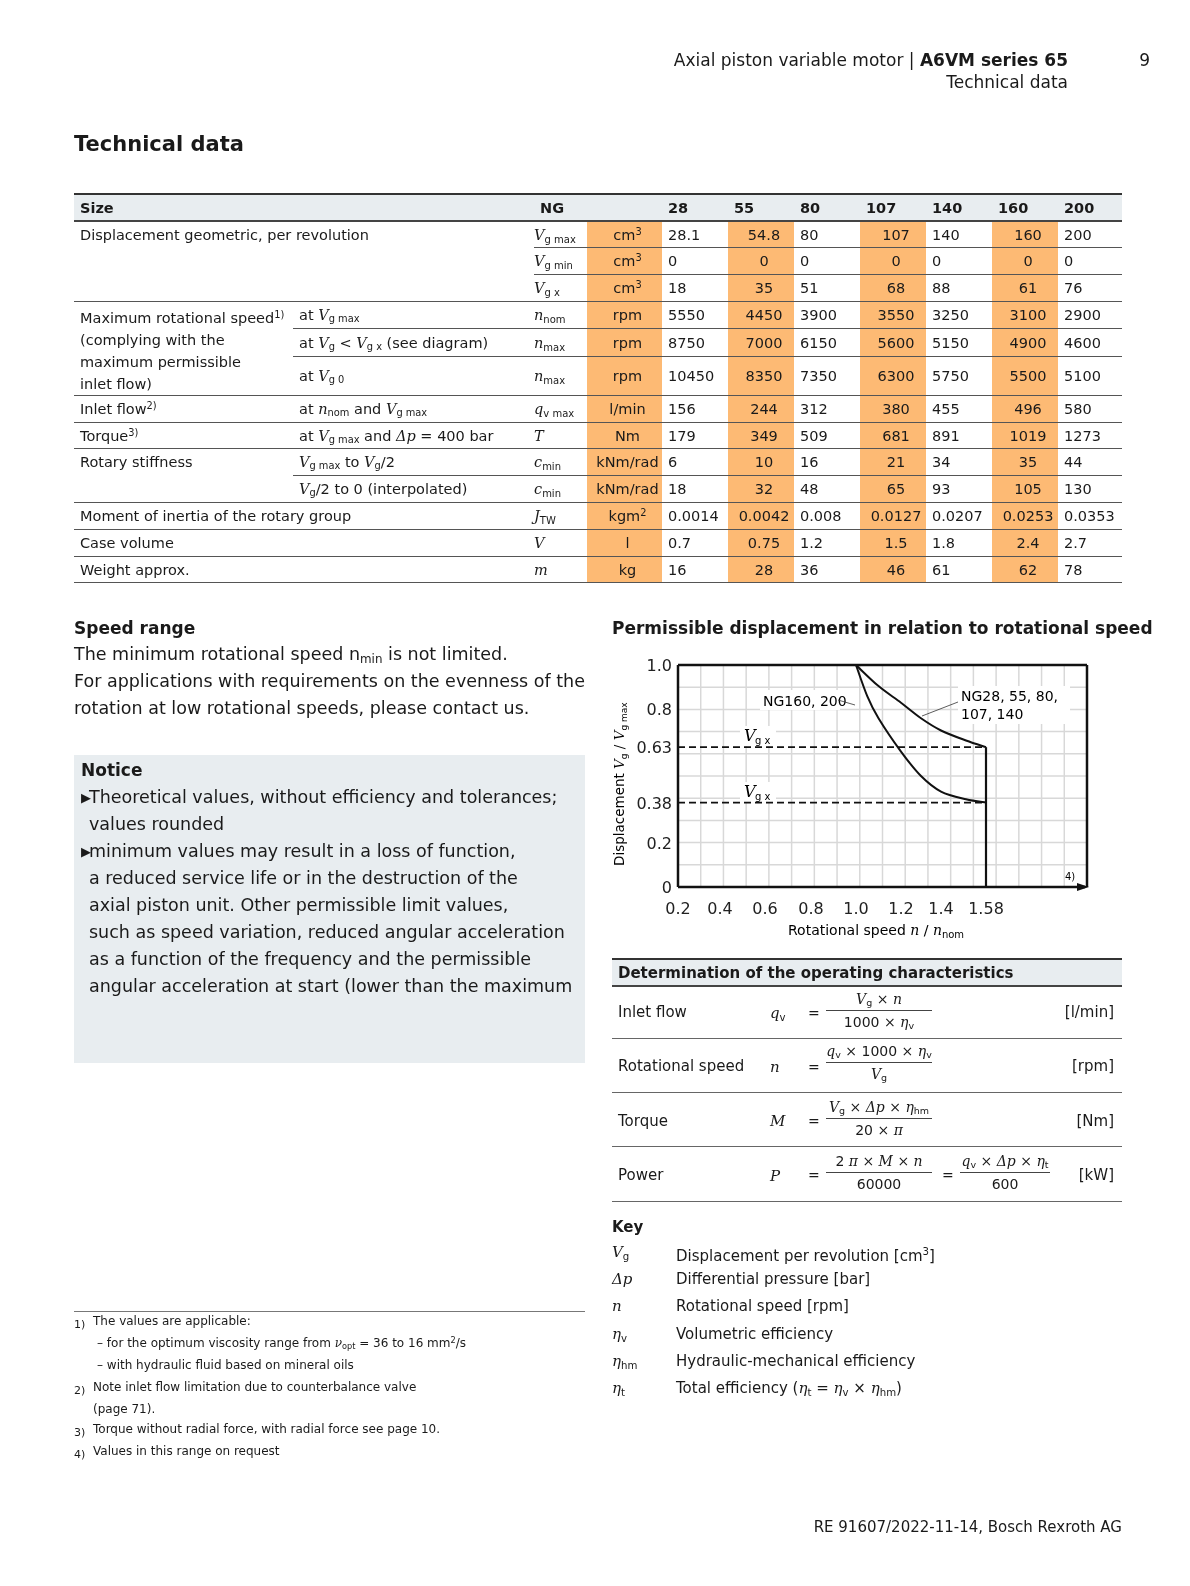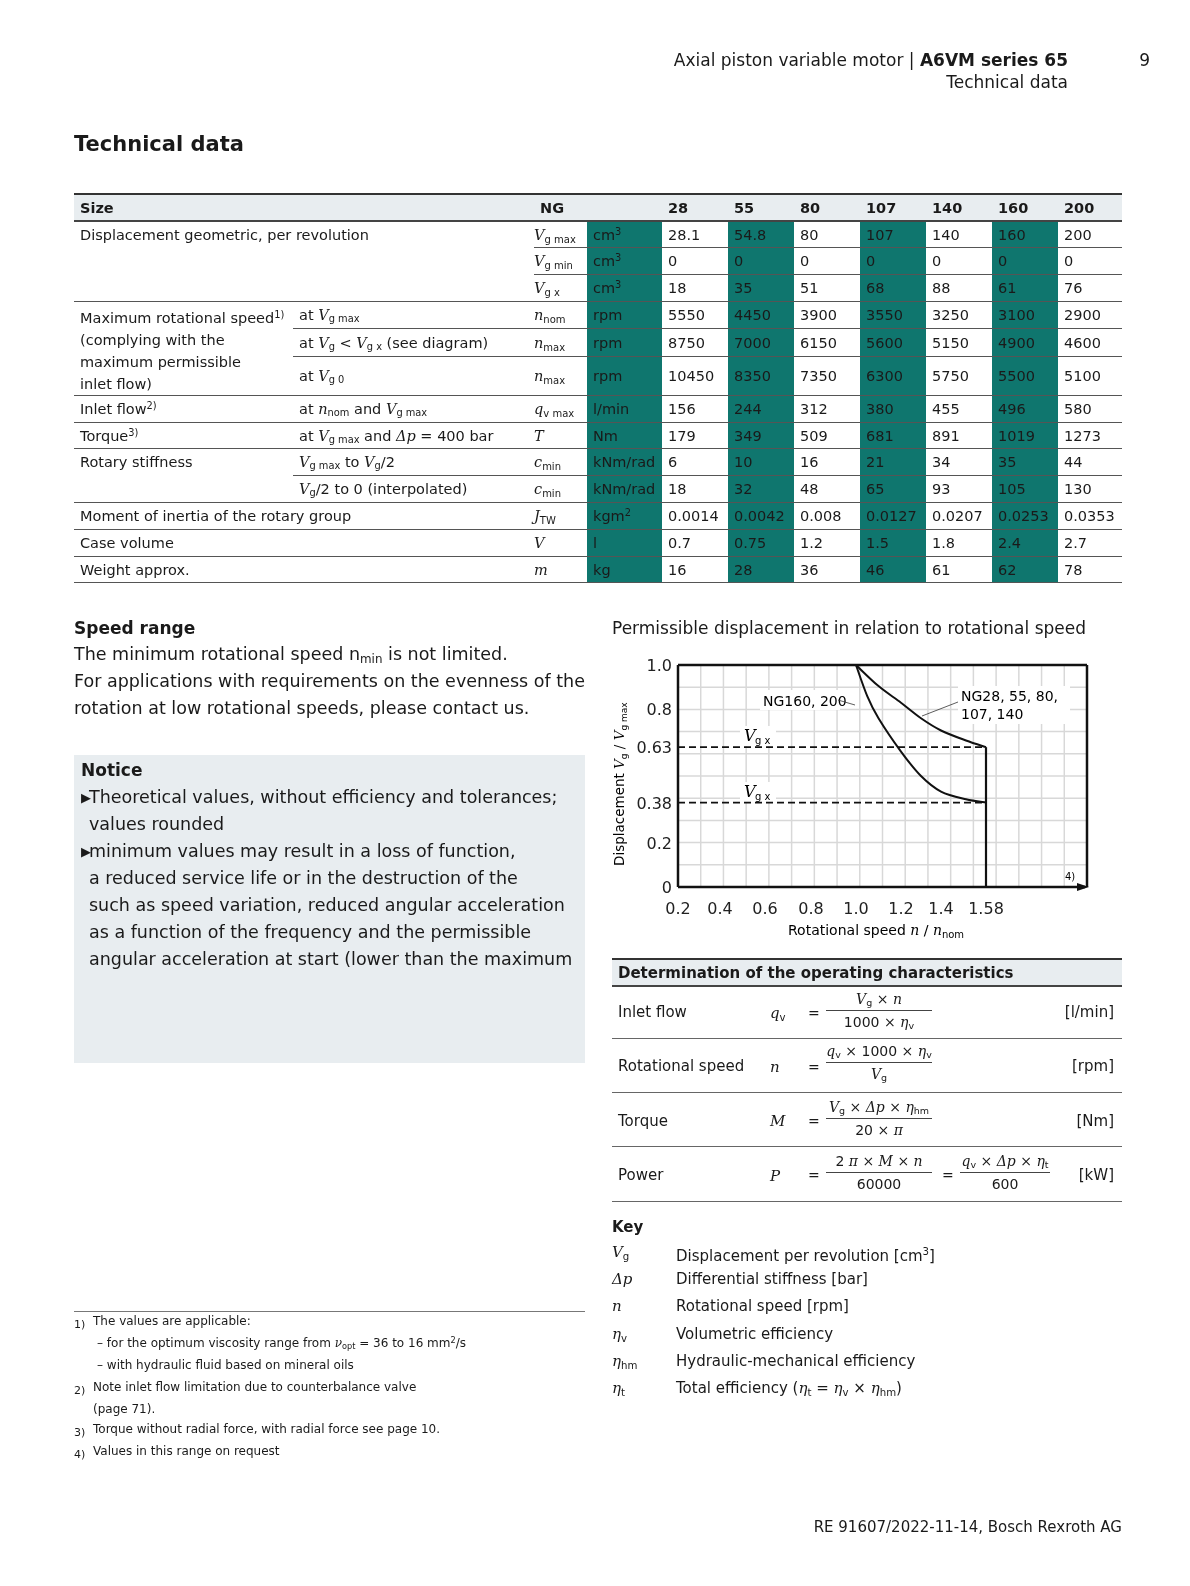--- a/index.html
+++ b/index.html
@@ -16,40 +16,40 @@
   #hdr-line1 b { font-weight: bold; text-align: right; }
   #hdr-line2 { right: 122px; top: 72px; font-size: 17px; text-align: right; }
   #page-num { right: 40px; top: 50px; font-size: 17px; }
 
   #page-title { left: 74px; top: 132px; font-size: 21px; font-weight: bold; }
 
   
   #tech-table { left: 74px; top: 193px; width: 1048px; border-collapse: collapse; font-size: 14.5px; }
   #tech-table td { height: 26.8px; padding: 0 0 0 6px; vertical-align: middle; white-space: nowrap; }
   #tech-table tr.head td { background: #e8edf0; font-weight: bold; border-top: 2.5px solid #333; border-bottom: 2px solid #444; height: 27px; }
-  #tech-table td.shade { background: #0f766e; }
+  #tech-table td.shade { background: #fdba74; text-align: center; }
   #tech-table tr.line td { border-bottom: 1.3px solid #555; }
   #tech-table td.subline { border-bottom: 1.3px solid #555; }
   #tech-table td.sym { font-family: "DejaVu Serif", serif; font-style: italic; padding-left: 0; }
   #tech-table td.sym sub { font-family: "DejaVu Sans", sans-serif; font-style: normal; font-size: 10px; }
   .tall td { height: 38px !important; }
 
   
   #speed-title { left: 74px; top: 618px; font-size: 17px; font-weight: bold; }
   .speed-text { left: 74px; font-size: 17.5px; line-height: 27px; }
 
   
   #notice-box { left: 74px; top: 755px; width: 511px; height: 308px; background: #e8edf0; }
   #notice-title { left: 81px; top: 760px; font-size: 17px; font-weight: bold; }
   .notice-item { left: 81px; font-size: 17.5px; line-height: 27px; }
   .notice-item .bul { position: absolute; left: 0; top: 0; font-size: 13px; }
   .notice-item .txt { margin-left: 8px; display: block; }
 
   
-  #chart-title { left: 612px; top: 618px; font-size: 17px; font-weight: normal; white-space: nowrap; }
+  #chart-title { left: 612px; top: 618px; font-size: 17px; font-weight: bold; white-space: nowrap; }
   #chart-svg { left: 600px; top: 650px; }
 
   
   #formula-head { left: 612px; top: 958px; width: 510px; height: 29px; background: #e8edf0; border-top: 2.5px solid #333; border-bottom: 2px solid #444; }
   #formula-head span { position: absolute; left: 6px; top: 4px; font-size: 15px; font-weight: bold; }
   .frow { left: 612px; width: 510px; border-bottom: 1.5px solid #666; }
   .frow .lbl { position: absolute; left: 6px; font-size: 15px; }
   .frow .sym { position: absolute; left: 158px; font-family: "DejaVu Serif", serif; font-style: italic; font-size: 15px; }
   .frow .eq { position: absolute; left: 196px; font-size: 14px; }
   .frow .eq2 { position: absolute; left: 330px; font-size: 14px; }
@@ -284,20 +284,21 @@
 <div id="notice-title" class="abs">Notice</div>
 <div class="abs notice-item" style="top:784px">
   <span class="bul">▶</span>
   <span class="txt">Theoretical values, without efficiency and tolerances;</span>
   <span class="txt">values rounded</span>
 </div>
 <div class="abs notice-item" style="top:838px">
   <span class="bul">▶</span>
   <span class="txt">minimum values may result in a loss of function,</span>
   <span class="txt">a reduced service life or in the destruction of the</span>
+  <span class="txt">axial piston unit. Other permissible limit values,</span>
   <span class="txt">such as speed variation, reduced angular acceleration</span>
   <span class="txt">as a function of the frequency and the permissible</span>
   <span class="txt">angular acceleration at start (lower than the maximum</span>
 </div>
 
 <div id="chart-title" class="abs">Permissible displacement in relation to rotational speed</div>
 <svg id="chart-svg" class="abs" width="530" height="300">
   <g id="grid-layer">
       <line x1="100.72222222222223" y1="15" x2="100.72222222222223" y2="237" stroke="#d8d8d8" stroke-width="1.5"></line>
       <line x1="123.44444444444444" y1="15" x2="123.44444444444444" y2="237" stroke="#d8d8d8" stroke-width="1.5"></line>
@@ -433,21 +434,21 @@
     <span class="num"><span class="m">q</span><sub>v</sub><span> × </span><span class="m">Δp</span><span> × </span><span class="m">η</span><sub>t</sub></span>
     <span class="den">600</span>
   </div>
   <span class="unit" style="top:19px">[kW]</span>
 </div>
 
 <div id="key-title" class="abs">Key</div>
 <div class="abs key-sym" style="top:1243px"><span>V</span><sub style="font-style:normal;font-family:'DejaVu Sans',sans-serif">g</sub></div>
 <div class="abs key-desc" style="top:1247px"><span>Displacement per revolution [cm</span><sup>3</sup><span>]</span></div>
 <div class="abs key-sym" style="top:1270px">Δp</div>
-<div class="abs key-desc" style="top:1270px">Differential stiffness [bar]</div>
+<div class="abs key-desc" style="top:1270px">Differential pressure [bar]</div>
 <div class="abs key-sym" style="top:1297px">n</div>
 <div class="abs key-desc" style="top:1297px">Rotational speed [rpm]</div>
 <div class="abs key-sym" style="top:1325px"><span>η</span><sub style="font-style:normal;font-family:'DejaVu Sans',sans-serif">v</sub></div>
 <div class="abs key-desc" style="top:1325px">Volumetric efficiency</div>
 <div class="abs key-sym" style="top:1352px"><span>η</span><sub style="font-style:normal;font-family:'DejaVu Sans',sans-serif">hm</sub></div>
 <div class="abs key-desc" style="top:1352px">Hydraulic-mechanical efficiency</div>
 <div class="abs key-sym" style="top:1379px"><span>η</span><sub style="font-style:normal;font-family:'DejaVu Sans',sans-serif">t</sub></div>
 <div class="abs key-desc" style="top:1379px"><span>Total efficiency (</span><span class="m">η</span><sub>t</sub><span> = </span><span class="m">η</span><sub>v</sub><span> × </span><span class="m">η</span><sub>hm</sub><span>)</span></div>
 
 <div id="fn-rule" class="abs"></div>

